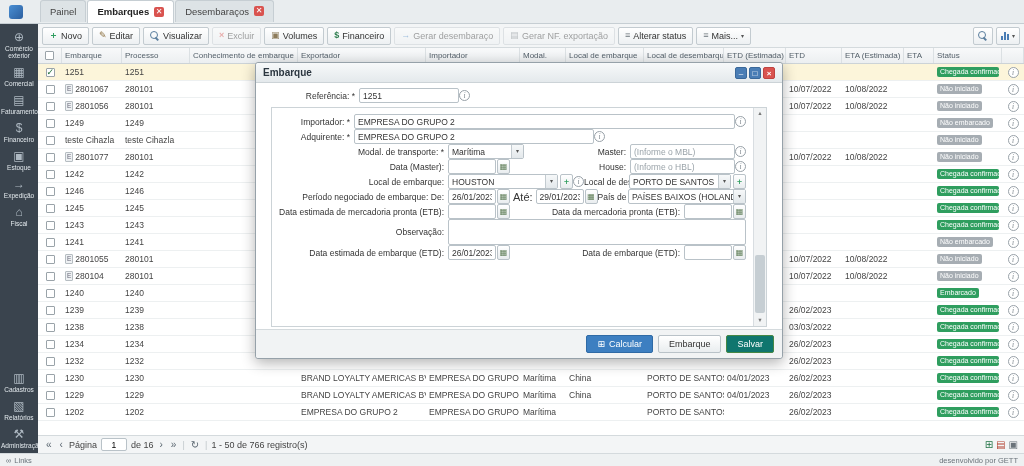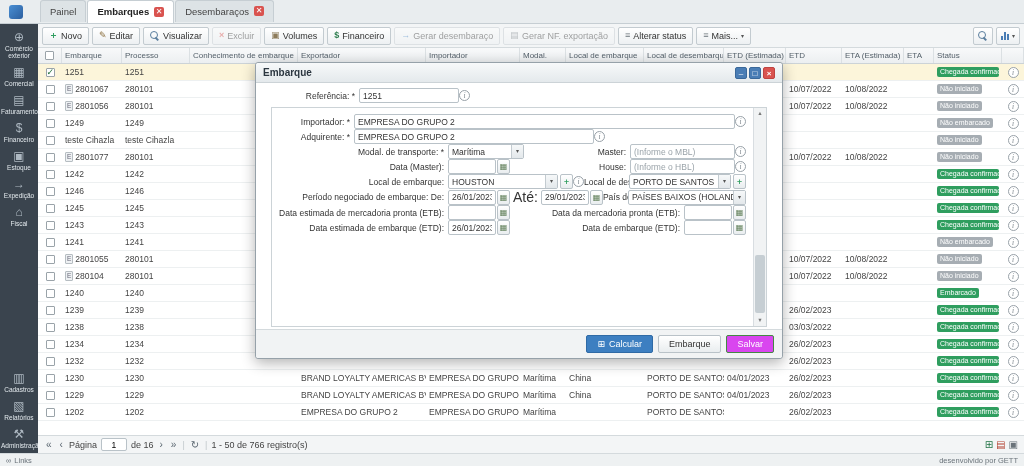--- a/index.html
+++ b/index.html
@@ -106,33 +106,33 @@
 .select{display:inline-flex;align-items:center;border:1px solid #b9c2c8;border-radius:2px;height:15px;background:#fff;flex-shrink:0}
 .sel-text{padding:0 3px;font-size:8.5px;overflow:hidden;white-space:nowrap}
 .sel-arrow{width:12px;text-align:center;background:linear-gradient(#f6f8f9,#e3e8eb);border-left:1px solid #c3cbd0;font-size:6px;color:#555;height:13px;line-height:13px;cursor:pointer}
 .sw78 .sel-text{width:62px}
 .sw96 .sel-text{width:96px}
 .sw100 .sel-text{width:88px}
 .sw112 .sel-text{width:104px}
 .mini-btn{width:13px;height:15px;border:1px solid #b9c2c8;border-radius:2px;background:linear-gradient(#fff,#e9edef);font-size:8px;color:#556;display:inline-flex;align-items:center;justify-content:center;cursor:pointer;margin-left:2px;flex-shrink:0}
 .mini-btn.cal{margin-left:1px;color:#5a7a52}
 .mini-btn.plus{color:#2f9e5f;font-weight:bold}
-.minilabel{font-size:14px;padding:0 3px;white-space:nowrap}
+.minilabel{font-size:11px;padding:0 3px;white-space:nowrap}
 .fsection{color:#a59043;font-size:9.5px;border-bottom:1px solid #ded8c2;margin:3px 0 6px;padding-bottom:1px}
 .obs-area{flex:1;min-width:0;height:26px;border:1px solid #b9c2c8;border-radius:2px;resize:none;font-size:8.5px;font-family:inherit;padding:1px 3px}
 .vscroll{position:absolute;right:0;top:0;bottom:0;width:13px;background:#f1f3f4;border-left:1px solid #d8dde1}
 .vs-btn{position:absolute;left:0;right:0;height:11px;font-size:5.5px;color:#777;text-align:center;line-height:11px;cursor:pointer}
 .vs-bottom{bottom:0}
 .vs-top{top:0}
 .vs-thumb{position:absolute;left:1px;right:1px;height:58px;bottom:13px;background:#c6ced3;border-radius:2px;cursor:grab}
 .modal-footer{display:flex;justify-content:flex-end;gap:5px;padding:5px 8px;background:#f1f3f4;border-top:1px solid #d4dadd;border-radius:0 0 3px 3px}
 .btn{border-radius:2px;padding:3px 10px;font-size:9px;border:1px solid;cursor:pointer;display:inline-flex;align-items:center;gap:4px;font-family:inherit}
 .btn.blue{background:#3d7fc1;border-color:#2f6aa5;color:#fff}
 .btn.plain{background:linear-gradient(#fff,#e9edef);border-color:#b9c2c8;color:#333}
-.btn.green{background:#d946ef;border-color:#458745;color:#fff}
+.btn.green{background:#0f766e;border-color:#458745;color:#fff}
 </style>
 </head>
 <body>
 
 <div class="tabstrip">
   <span class="app-logo"></span>
   <div class="tabs">
     <span class="tab">
         <span>Painel</span>
       </span>
@@ -924,20 +924,24 @@
         <span class="flabel">Data estimada de mercadoria pronta (ETB):</span>
         <input class="finput w48" style="">
         <span class="mini-btn cal">▦</span>
         <span class="fright">
           <span class="flabel2">Data da mercadoria pronta (ETB):</span>
           <input class="finput w48" style="">
           <span class="mini-btn cal">▦</span>
         </span>
       </div>
 
+      <div class="frow">
+        <span class="flabel">Observação:</span>
+        <textarea class="obs-area" style=""></textarea>
+      </div>
 
 
       <div class="frow">
         <span class="flabel">Data estimada de embarque (ETD):</span>
         <input class="finput w48" value="26/01/2023" style="">
         <span class="mini-btn cal">▦</span>
         <span class="fright">
           <span class="flabel2">Data de embarque (ETD):</span>
           <input class="finput w48" style="">
           <span class="mini-btn cal">▦</span>

